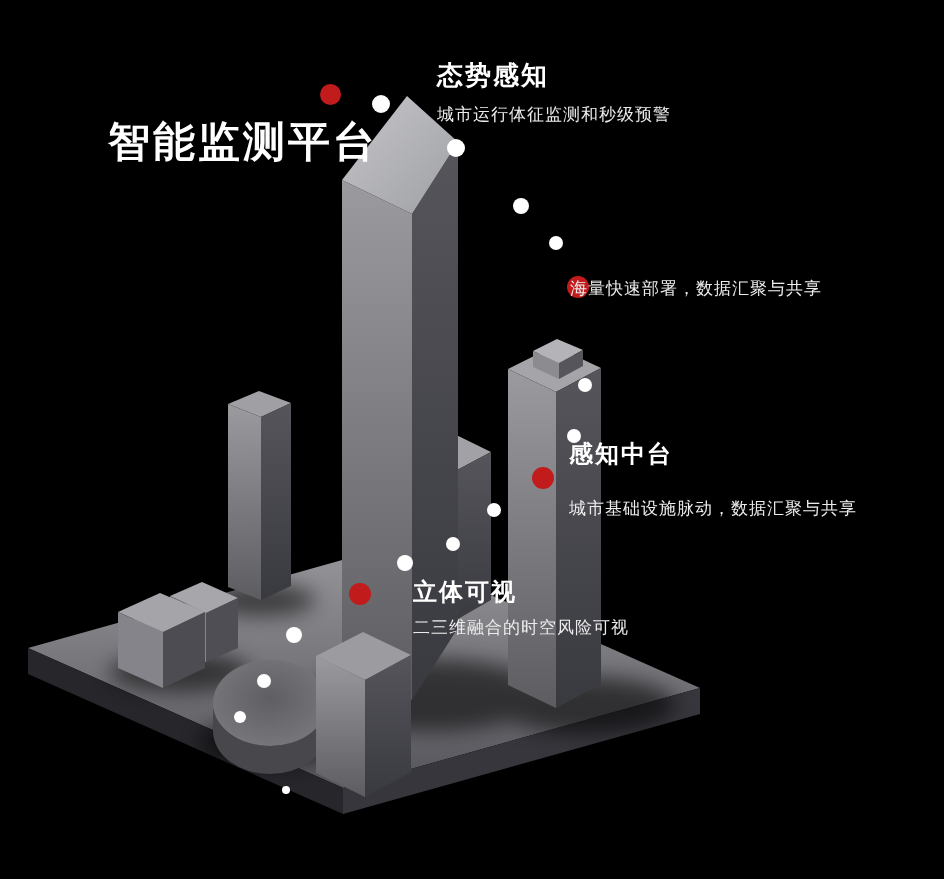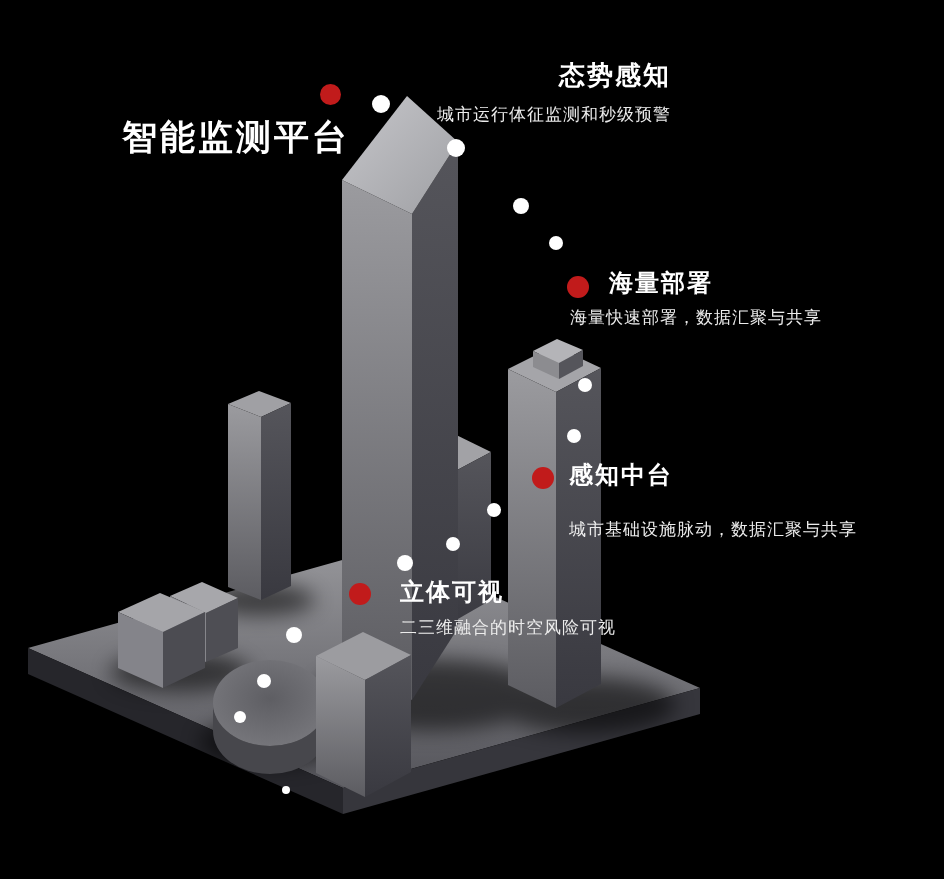--- a/index.html
+++ b/index.html
@@ -3,41 +3,41 @@
 <meta charset="utf-8">
 <style>
   html,body{margin:0;padding:0;background:#000;}
   .stage{
     position:relative;width:944px;height:879px;overflow:hidden;
     background:var(--bg,#000);
     font-family:"DejaVu Sans","Liberation Sans",sans-serif;
   }
   .scene{position:absolute;left:0;top:0;}
   .title{
-    position:absolute;left:122px;top:114px;
-    font-size:35px;font-weight:bold;color:var(--text,#fff);
+    position:absolute;left:108px;top:114px;
+    font-size:42px;font-weight:bold;color:var(--text,#fff);
     letter-spacing:3px;white-space:nowrap;
   }
   .red-dot{
     position:absolute;width:21px;height:21px;border-radius:50%;
     background:var(--red,#c11b1b);
   }
   .red-dot.big{width:22px;height:22px;}
   .feature{position:absolute;color:var(--text,#fff);white-space:nowrap;}
   .feature h2{margin:0;font-size:24px;font-weight:bold;letter-spacing:2px;line-height:1.2;}
   .feature p{margin:9px 0 0;font-size:17px;font-weight:normal;color:#ececec;letter-spacing:1px;line-height:1.3;}
-  .f1{left:437px;top:60px;text-align:right;}
+  .f1{left:437px;top:60px;}
   .f1 h2{font-size:26px;}
   .f1 p{margin-top:12px;}
   .f2{left:570px;top:269px;}
   .f2 h2{margin-left:39px;}
   .f2 p{margin-top:8px;}
-  .f3{left:569px;top:461px;}
+  .f3{left:569px;top:440px;}
   .f3 p{margin-top:28px;}
-  .f4{left:400px;top:578px;}
+  .f4{left:413px;top:578px;}
   .f4 p{margin-top:9px;text-align:right;}
 </style>
 </head>
 <body>
 
 <div class="stage">
 
   <svg class="scene" width="944" height="879" viewBox="0 0 944 879" aria-hidden="true">
     <defs>
       <linearGradient id="gPlat" x1="0" y1="0" x2="0" y2="1">
@@ -146,21 +146,20 @@
   <div class="title">智能监测平台</div>
   <span class="red-dot" style="left:320px;top:84px;"></span>
 
   <section class="feature f1">
     <h2>态势感知</h2>
     <p>城市运行体征监测和秒级预警</p>
   </section>
 
   <span class="red-dot big" style="left:567px;top:276px;"></span>
   <section class="feature f2">
-    <h2>海量部署</h2>
     <p>海量快速部署，数据汇聚与共享</p>
   </section>
 
   <span class="red-dot big" style="left:532px;top:467px;"></span>
   <section class="feature f3">
     <h2>感知中台</h2>
     <p>城市基础设施脉动，数据汇聚与共享</p>
   </section>
 
   <span class="red-dot big" style="left:349px;top:583px;"></span>

